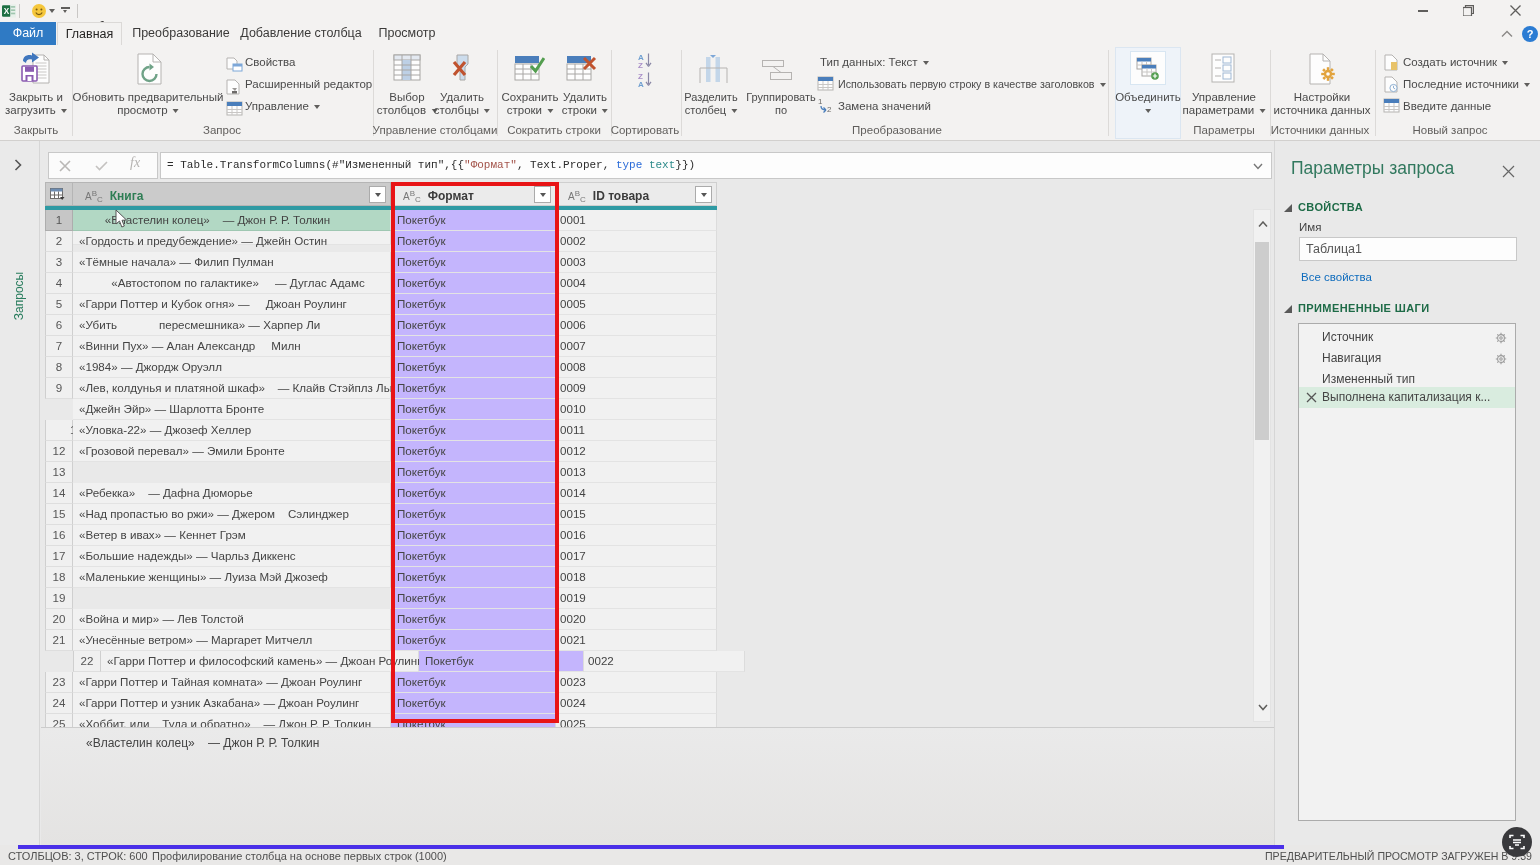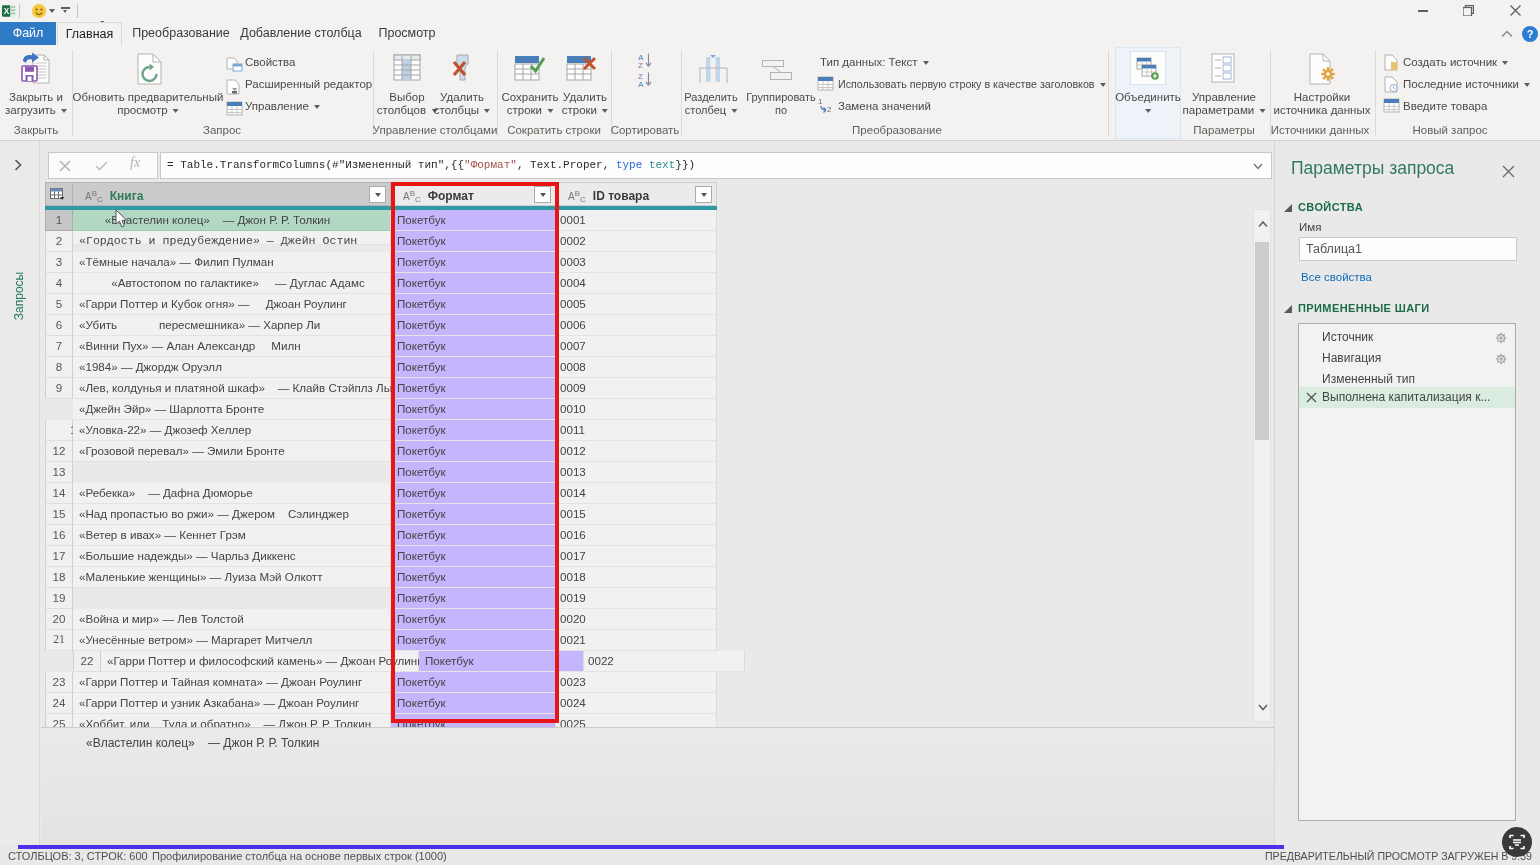--- a/index.html
+++ b/index.html
@@ -261,21 +261,21 @@
       <path d="M1 1 H8 L13 6 V16 H1 Z" fill="#fdfdfd" stroke="#b5b3b1"></path>
       <circle cx="9.5" cy="12" r="3.6" fill="#fdfdfd" stroke="#8fb0d2"></circle>
       <path d="M9.5 9.8 V12 L11.2 13" stroke="#8fb0d2" fill="none"></path>
     </svg>
   <div class="slab" style="left:1403px;top:28px;">Последние источники <span class="dar"></span></div>
   <svg class="ic" style="left:1383px;top:53px" width="17" height="15" viewBox="0 0 17 15">
       <rect x="1" y="1" width="15" height="13" fill="#fdfdfd" stroke="#b5b3b1"></rect>
       <rect x="1" y="1" width="15" height="4" fill="#4a7ebb"></rect>
       <path d="M1 8.5 H16 M1 11.5 H16 M6 5 V14 M11 5 V14" stroke="#c9c7c5" fill="none"></path>
     </svg>
-  <div class="slab" style="left:1403px;top:50px;">Введите товара</div>
+  <div class="slab" style="left:1403px;top:50px;">Введите данные</div>
   <div class="glab" style="left:1450px;">Новый запрос</div>
 </div>
 
 <div id="main">
   <div id="sidebar">
     <svg class="ic" style="left:14px;top:18px" width="8" height="12" viewBox="0 0 8 12">
         <path d="M1.5 1 L6.5 6 L1.5 11" fill="none" stroke="#555" stroke-width="1.6"></path>
       </svg>
     <div class="abs" style="left:-28px;top:147px;width:96px;height:16px;transform:rotate(-90deg);font-size:12px;color:#2a7d5e;text-align:center;">Запросы</div>
   </div>
@@ -316,21 +316,21 @@
     </div>
     <div class="abs" style="left:0;top:24px;width:672px;height:4px;background:#2f9aa3;"></div>
     <div class="row" style="left:0;top:28px;width:672px;">
       <div class="num" style="background:#c6c6c6;border-color:#adadad;height:21px;">1</div>
       <div class="c1" style="background:#b2d8c4;border-bottom-color:#9fc7b2;height:21px;">&nbsp;&nbsp;&nbsp;&nbsp;&nbsp;&nbsp;&nbsp;&nbsp;«Властелин колец»&nbsp;&nbsp;&nbsp;&nbsp;— Джон Р. Р. Толкин</div>
       <div class="c2" style="height:21px;">Покетбук</div>
       <div class="c3" style="height:21px;">0001</div>
     </div>
     <div class="row" style="left:0;top:49px;width:672px;">
       <div class="num" style="height:21px;">2</div>
-      <div class="c1" style="height:14px;font-family:Liberation Mono, monospace;">«Гордость и предубеждение» — Джейн Остин</div>
+      <div class="c1" style="height:14px;">«Гордость и предубеждение» — Джейн Остин</div>
       <div class="c2" style="height:21px;">Покетбук</div>
       <div class="c3" style="height:21px;">0002</div>
     </div>
     <div class="row" style="left:0;top:70px;width:672px;">
       <div class="num" style="height:21px;">3</div>
       <div class="c1" style="height:21px;">«Тёмные начала» — Филип Пулман</div>
       <div class="c2" style="height:21px;">Покетбук</div>
       <div class="c3" style="height:21px;">0003</div>
     </div>
     <div class="row" style="left:0;top:91px;width:672px;">
@@ -411,37 +411,37 @@
       <div class="c3" style="height:21px;">0016</div>
     </div>
     <div class="row" style="left:0;top:364px;width:672px;">
       <div class="num" style="height:21px;">17</div>
       <div class="c1" style="height:21px;">«Большие надежды» — Чарльз Диккенс</div>
       <div class="c2" style="height:21px;">Покетбук</div>
       <div class="c3" style="height:21px;">0017</div>
     </div>
     <div class="row" style="left:0;top:385px;width:672px;">
       <div class="num" style="height:21px;">18</div>
-      <div class="c1" style="height:21px;">«Маленькие женщины» — Луиза Мэй Олкотт</div>
+      <div class="c1" style="height:21px;">«Маленькие женщины» — Луиза Мэй Джозеф</div>
       <div class="c2" style="height:21px;">Покетбук</div>
       <div class="c3" style="height:21px;">0018</div>
     </div>
     <div class="row" style="left:0;top:406px;width:672px;">
       <div class="num" style="height:21px;">19</div>
       <div class="c2" style="height:21px;">Покетбук</div>
       <div class="c3" style="height:21px;">0019</div>
     </div>
     <div class="row" style="left:0;top:427px;width:672px;">
       <div class="num" style="height:21px;">20</div>
       <div class="c1" style="height:21px;">«Война и мир» — Лев Толстой</div>
       <div class="c2" style="height:21px;">Покетбук</div>
       <div class="c3" style="height:21px;">0020</div>
     </div>
     <div class="row" style="left:0;top:448px;width:672px;">
-      <div class="num" style="height:21px;font-family:Liberation Serif, serif;">21</div>
+      <div class="num" style="height:21px;">21</div>
       <div class="c1" style="height:21px;">«Унесённые ветром» — Маргарет Митчелл</div>
       <div class="c2" style="height:21px;">Покетбук</div>
       <div class="c3" style="height:21px;">0021</div>
     </div>
     <div class="row" style="left:0;top:469px;width:672px;margin-left:28px;">
       <div class="num" style="height:21px;">22</div>
       <div class="c1" style="height:21px;">«Гарри Поттер и философский камень» — Джоан Роулинг</div>
       <div class="c2" style="height:21px;">Покетбук</div>
       <div class="c3" style="height:21px;">0022</div>
     </div>

